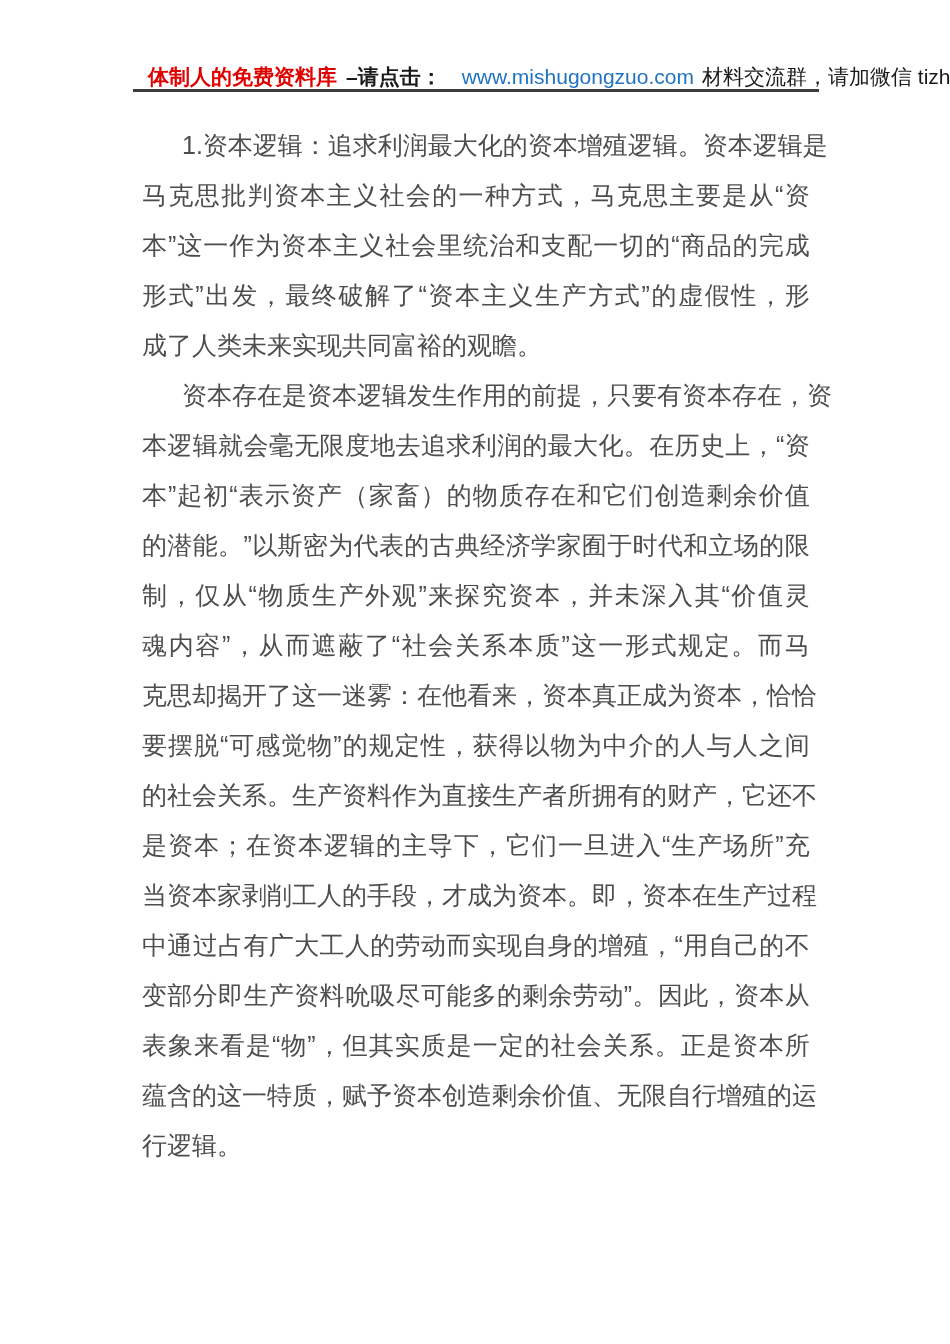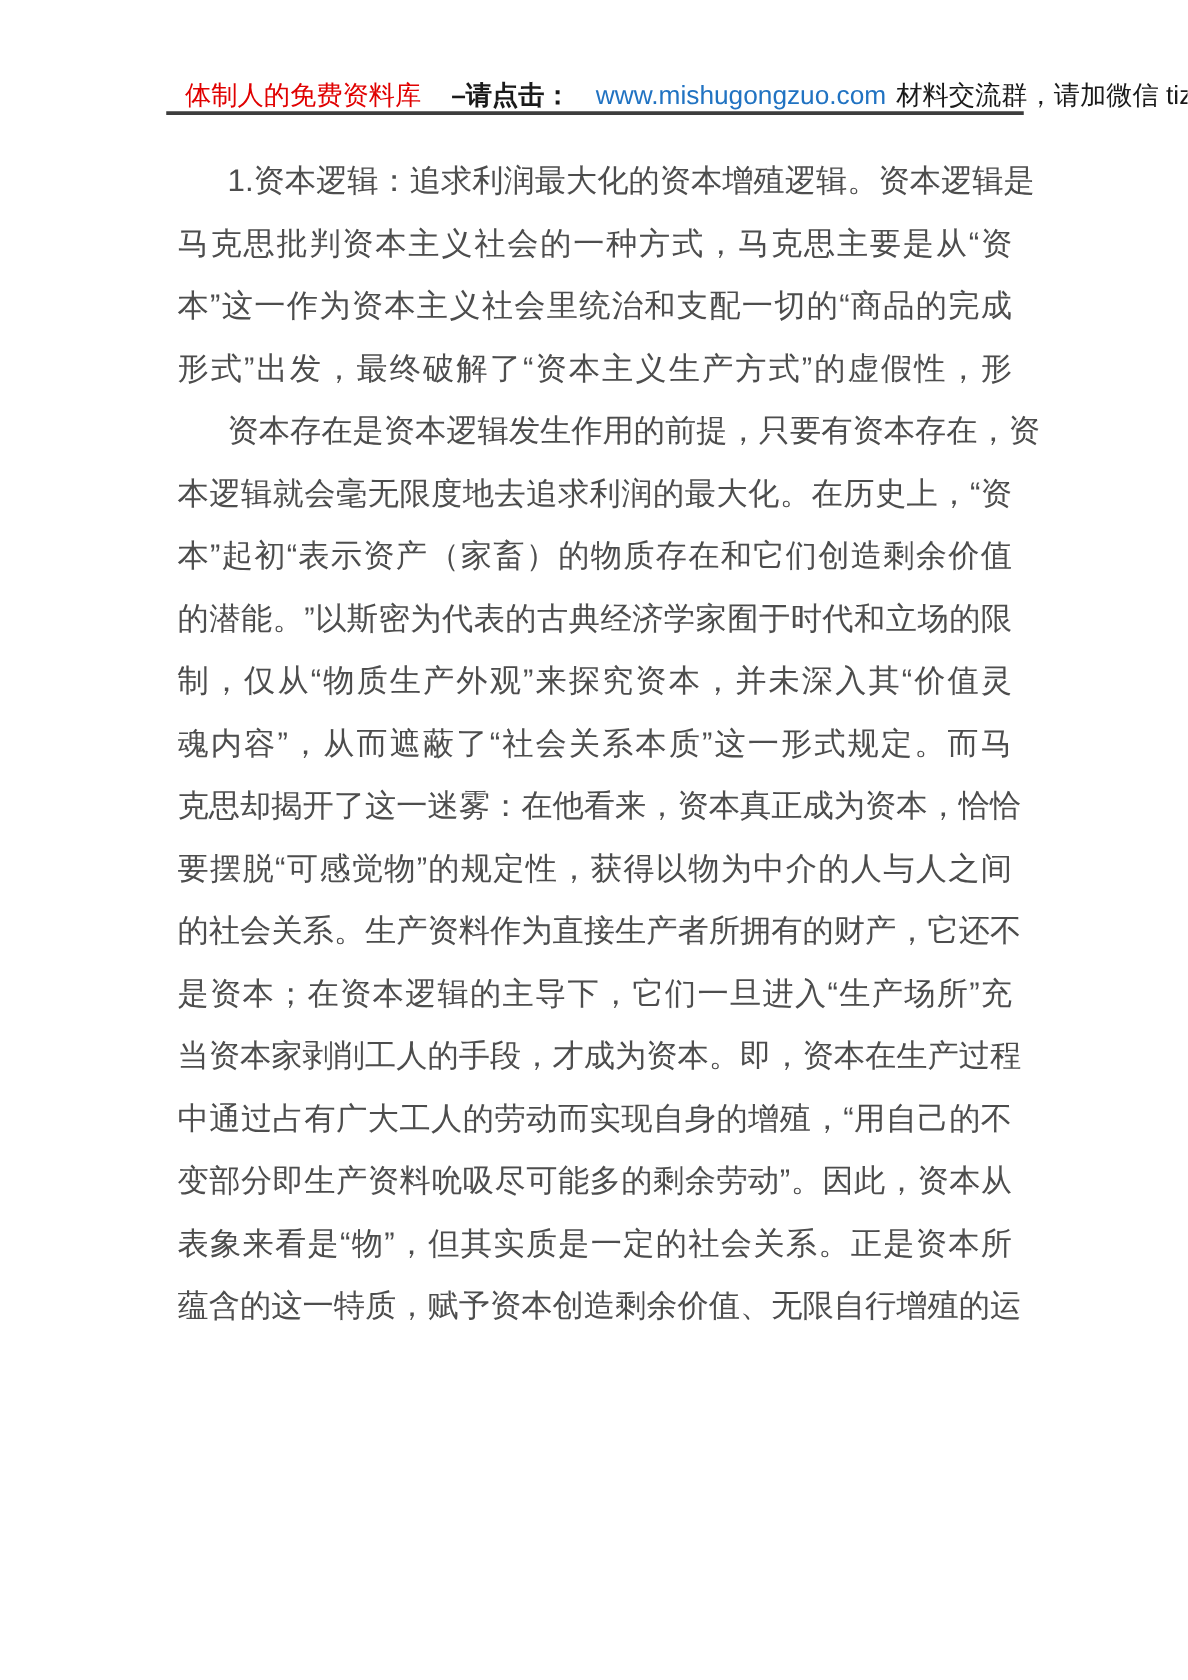--- a/index.html
+++ b/index.html
@@ -32,24 +32,24 @@
     border-bottom:3px solid var(--rule-gray);
     white-space:nowrap;
     font-size:21px;
     line-height:36px;
     padding-left:15px;
     box-sizing:border-box;
     color:var(--header-dark);
   }
   .header .brand{
     color:var(--brand-red);
-    font-weight:400;
+    font-weight:700;
   }
   .header .prompt{
-    margin-left:24px;
+    margin-left:9px;
     font-weight:700;
     color:var(--header-dark);
   }
   .header .url{
     color:var(--link-blue);
     text-decoration:none;
     margin-left:20px;
   }
   .header .suffix{
     margin-left:8px;
@@ -198,20 +198,21 @@
         <span>方</span>
         <span>式</span>
         <span>”</span>
         <span>的</span>
         <span>虚</span>
         <span>假</span>
         <span>性</span>
         <span>，</span>
         <span>形</span>
       </div>
+      <div class="line last">成了人类未来实现共同富裕的观瞻。</div>
       <div class="line indent">
         <span>资</span>
         <span>本</span>
         <span>存</span>
         <span>在</span>
         <span>是</span>
         <span>资</span>
         <span>本</span>
         <span>逻</span>
         <span>辑</span>
@@ -632,14 +633,15 @@
         <span>、</span>
         <span>无</span>
         <span>限</span>
         <span>自</span>
         <span>行</span>
         <span>增</span>
         <span>殖</span>
         <span>的</span>
         <span>运</span>
       </div>
+      <div class="line last">行逻辑。</div>
     </div>
 </div>
 
 </body></html>

